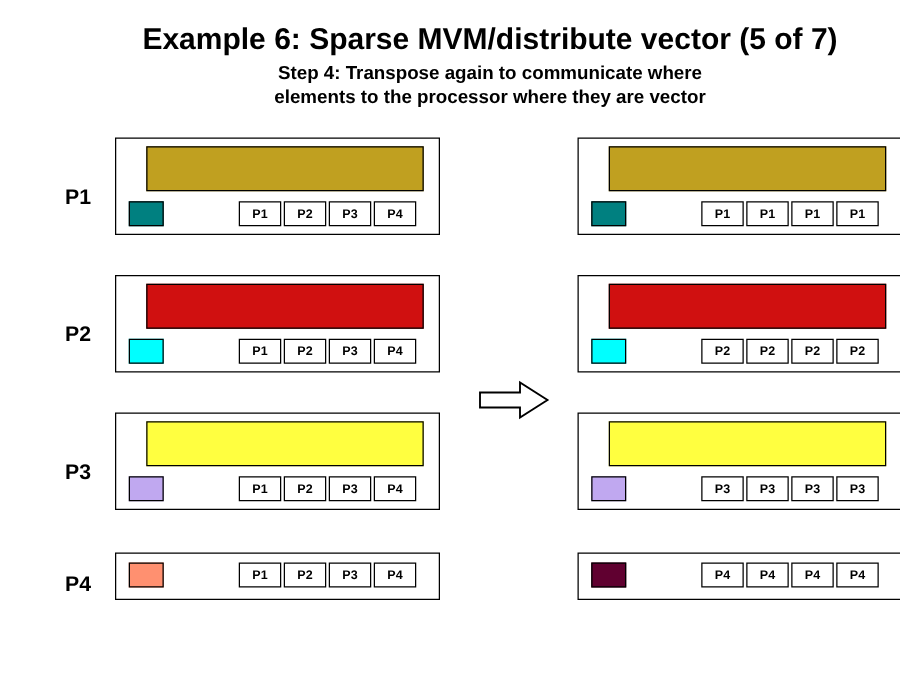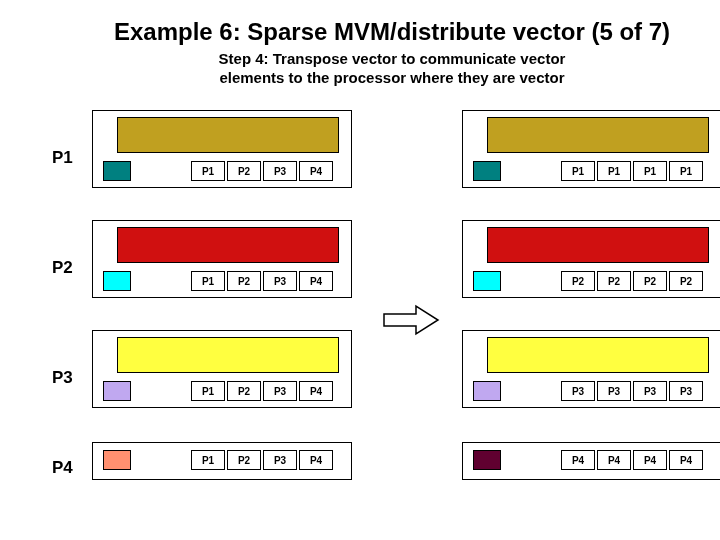--- a/index.html
+++ b/index.html
@@ -114,21 +114,21 @@
   }
   .arrow svg { width: 100%; height: 100%; }
 </style>
 </head>
 <body>
 
 <div class="slide">
 
   <div class="title">Example 6: Sparse MVM/distribute vector (5 of 7)</div>
   <div class="subtitle">
-    <span>Step 4: Transpose vector to communicate vector</span><br>
+    <span>Step 4: Transpose again to communicate where</span><br>
     <span>elements to the processor where they are vector</span>
   </div>
 
   <div class="rowlabel" style="left:20px; top:148px;">P1</div>
   <div class="rowlabel" style="left:20px; top:258px;">P2</div>
   <div class="rowlabel" style="left:20px; top:368px;">P3</div>
   <div class="rowlabel" style="left:20px; top:458px;">P4</div>
 
   <div class="panel tall" style="left:60px; top:110px;">
     <div class="bigbar olive"></div>

